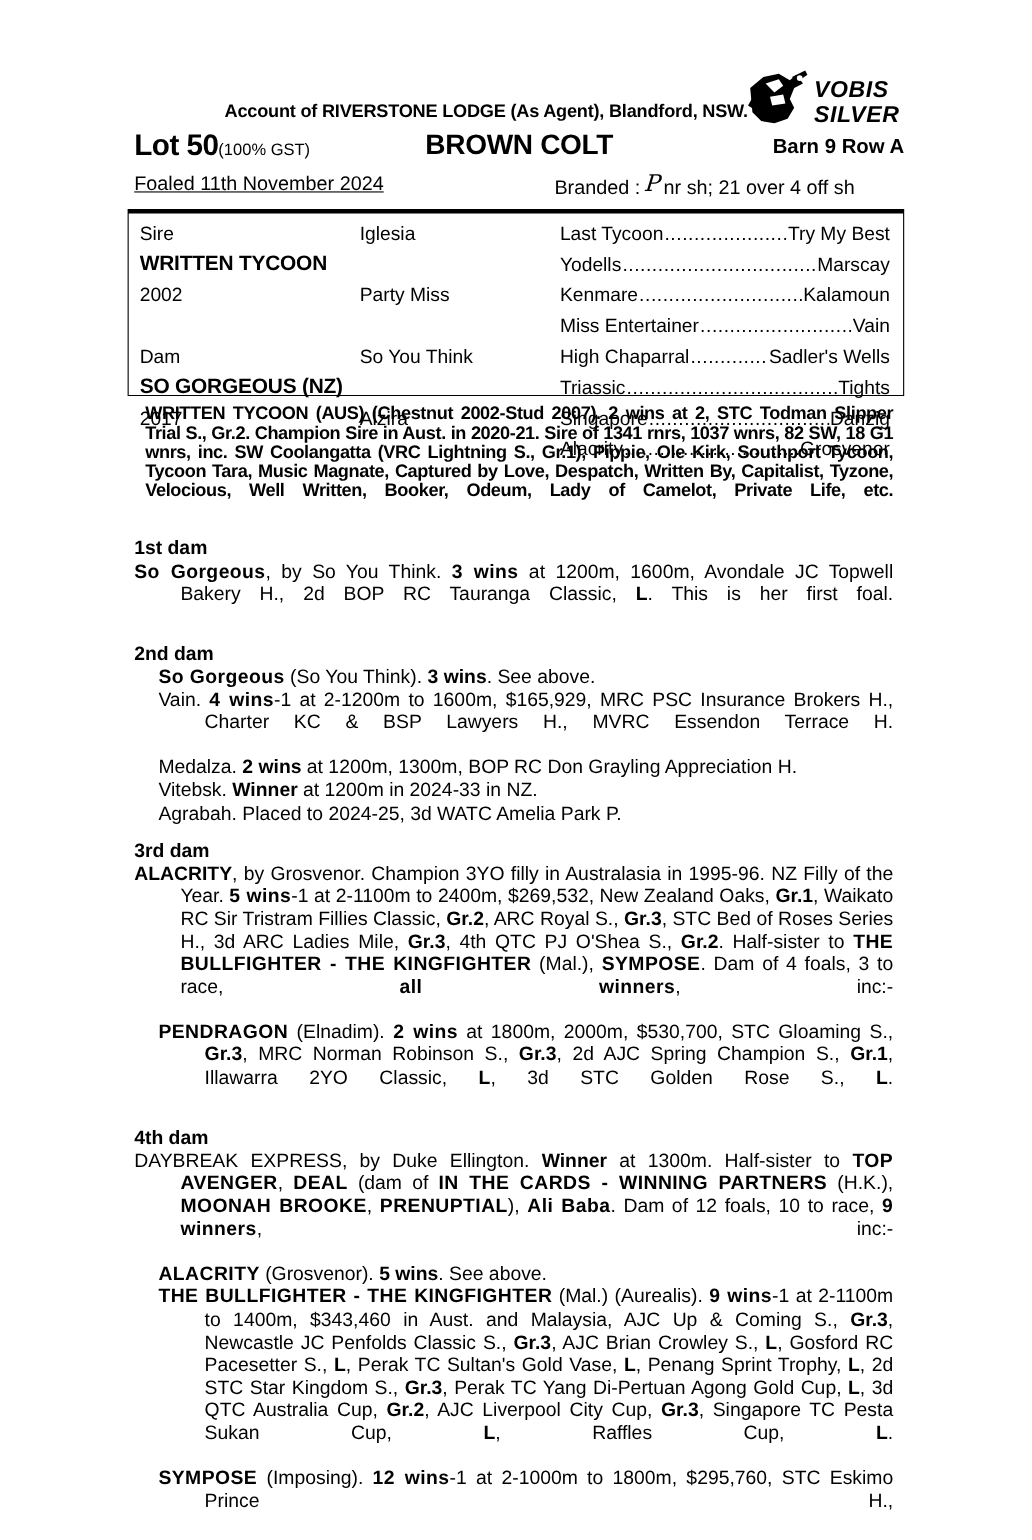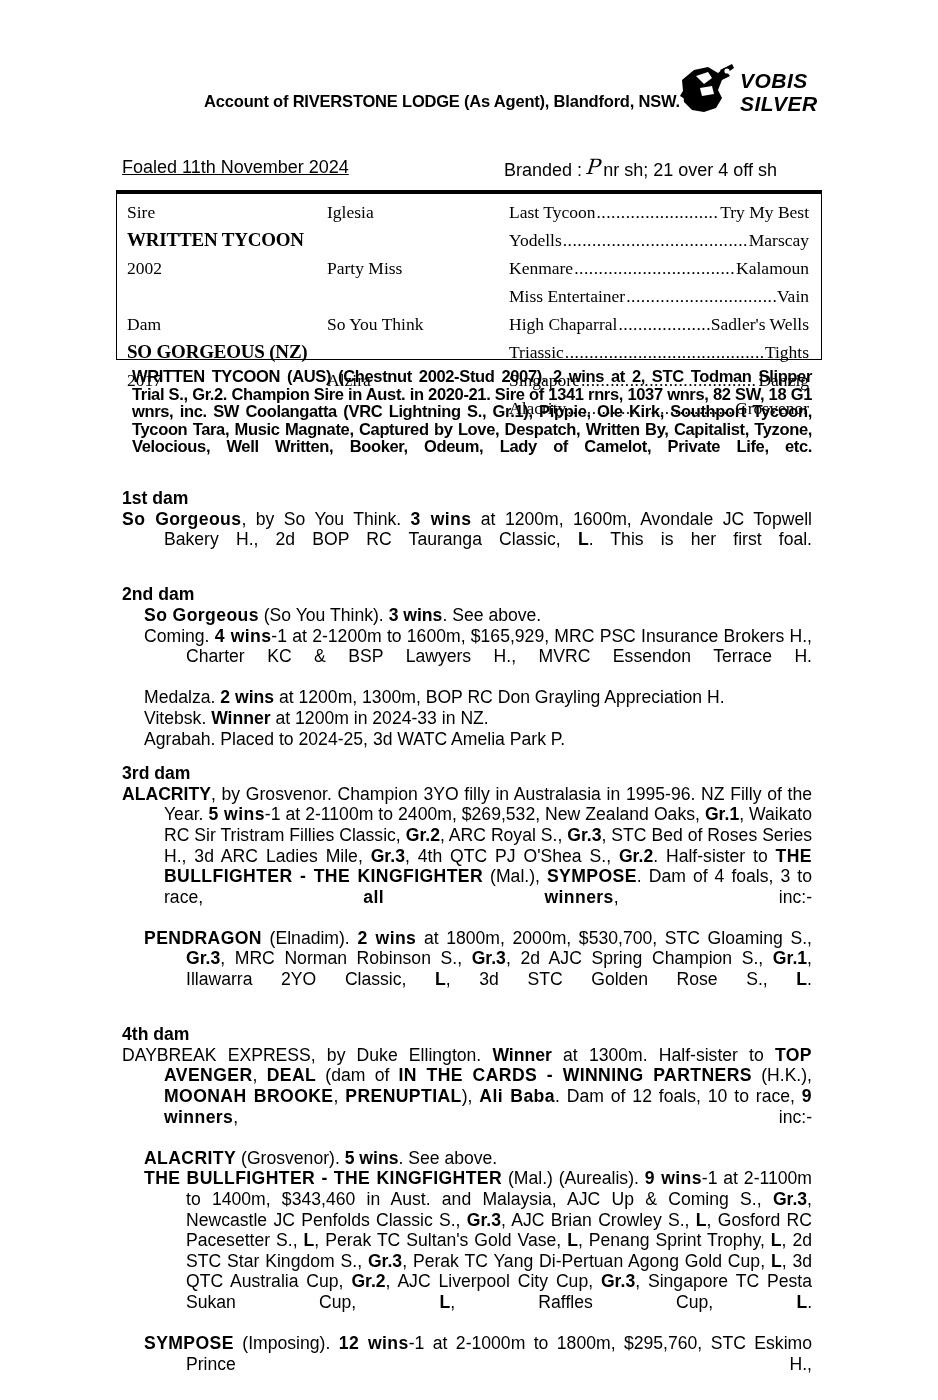--- a/index.html
+++ b/index.html
@@ -138,21 +138,20 @@
     border-left: 1.5px solid #000;
     border-right: 1.5px solid #000;
     border-bottom: 1.5px solid #000;
     box-sizing: border-box;
   }
   .ped-grid {
     position: relative;
     width: 100%;
     height: 100%;
     font-size: 17.5px;
-    font-family: Liberation Serif, serif;
   }
   .ped-col-a { position:absolute; left: 10px;  top: 4px; width: 190px; }
   .ped-col-b { position:absolute; left: 210px; top: 4px; width: 180px; }
   .ped-col-c { position:absolute; left: 392px; top: 4px; width: 300px; }
 
   .ped-line { height: 28px; line-height: 28px; white-space: nowrap; overflow: hidden; }
   .ped-line.bold { font-weight: bold; font-size: 19px; letter-spacing: -0.2px; }
   .ped-line.blank { }
   .gp-line {
     height: 28px;
@@ -240,20 +239,27 @@
             <circle cx="49" cy="9" r="2.6" fill="#fff"></circle>
             <path d="M10 44 L22 42 L24 47 L12 49 Z" fill="#fff" opacity="0.0"></path>
             <path d="M2 34 L10 20 L14 24 L7 37 Z" fill="#000"></path>
           </g>
           <text x="62" y="26" font-family="Liberation Sans, sans-serif" font-size="21" font-weight="bold" font-style="italic" letter-spacing="0.5" fill="#000">VOBIS</text>
           <text x="62" y="49" font-family="Liberation Sans, sans-serif" font-size="21" font-weight="bold" font-style="italic" letter-spacing="0.5" fill="#000">SILVER</text>
         </svg>
       </div>
     </div>
 
+    <div class="lot-row">
+      <div class="lot-label">
+        <span>Lot 50</span><span class="gst">(100% GST)</span>
+      </div>
+      <div class="colour-title">BROWN COLT</div>
+      <div class="barn">Barn 9 Row A</div>
+    </div>
 
     <div class="foaled-row">
       <div class="foaled">Foaled 11th November 2024</div>
       <div class="branded"><span>Branded : </span><span class="brand-glyph">P</span><span> nr sh; 21 over 4 off sh</span></div>
     </div>
 
   </div>
 
   <div class="ped-table">
     <div class="ped-grid">
@@ -328,21 +334,21 @@
 
   <div class="body-text">
 
     <div class="dam-head first">1st dam</div>
     <p class="entry"><b class="sp">So Gorgeous</b><span>, by So You Think. </span><b class="sp">3 wins</b><span> at 1200m, 1600m, Avondale JC Topwell Bakery H., 2d BOP RC Tauranga Classic, </span><b>L</b><span>. This is her first foal.</span></p>
 
     <div class="dam-head">2nd dam</div>
 
     <p class="entry lvl2 nojust"><b class="sp">So Gorgeous</b><span> (So You Think). </span><b>3 wins</b><span>. See above.</span></p>
 
-    <p class="entry lvl2"><span>Coming. </span><b class="sp">4 wins</b><span>-1 at 2-1200m to 1600m, $165,929, MRC PSC Insurance Brokers H., Charter KC &amp; BSP Lawyers H., MVRC Essendon Terrace H.</span></p>
+    <p class="entry lvl2"><span>Vain. </span><b class="sp">4 wins</b><span>-1 at 2-1200m to 1600m, $165,929, MRC PSC Insurance Brokers H., Charter KC &amp; BSP Lawyers H., MVRC Essendon Terrace H.</span></p>
 
     <p class="entry lvl2 nojust"><span>Medalza. </span><b>2 wins</b><span> at 1200m, 1300m, BOP RC Don Grayling Appreciation H.</span></p>
 
     <p class="entry lvl2 nojust"><span>Vitebsk. </span><b>Winner</b><span> at 1200m in 2024-33 in NZ.</span></p>
 
     <p class="entry lvl2 nojust"><span>Agrabah. Placed to 2024-25, 3d WATC Amelia Park P.</span></p>
 
     <div class="dam-head">3rd dam</div>
     <p class="entry"><b>ALACRITY</b><span>, by Grosvenor. Champion 3YO filly in Australasia in 1995-96. NZ Filly of the Year. </span><b class="sp">5 wins</b><span>-1 at 2-1100m to 2400m, $269,532, New Zealand Oaks, </span><b>Gr.1</b><span>, Waikato RC Sir Tristram Fillies Classic, </span><b>Gr.2</b><span>, ARC Royal S., </span><b>Gr.3</b><span>, STC Bed of Roses Series H., 3d ARC Ladies Mile, </span><b>Gr.3</b><span>, 4th QTC PJ O'Shea S., </span><b>Gr.2</b><span>. Half-sister to </span><b class="sp">THE BULLFIGHTER - THE KINGFIGHTER</b><span> (Mal.), </span><b class="sp">SYMPOSE</b><span>. Dam of 4 foals, 3 to race, </span><b class="sp">all winners</b><span>, inc:-</span></p>
 

